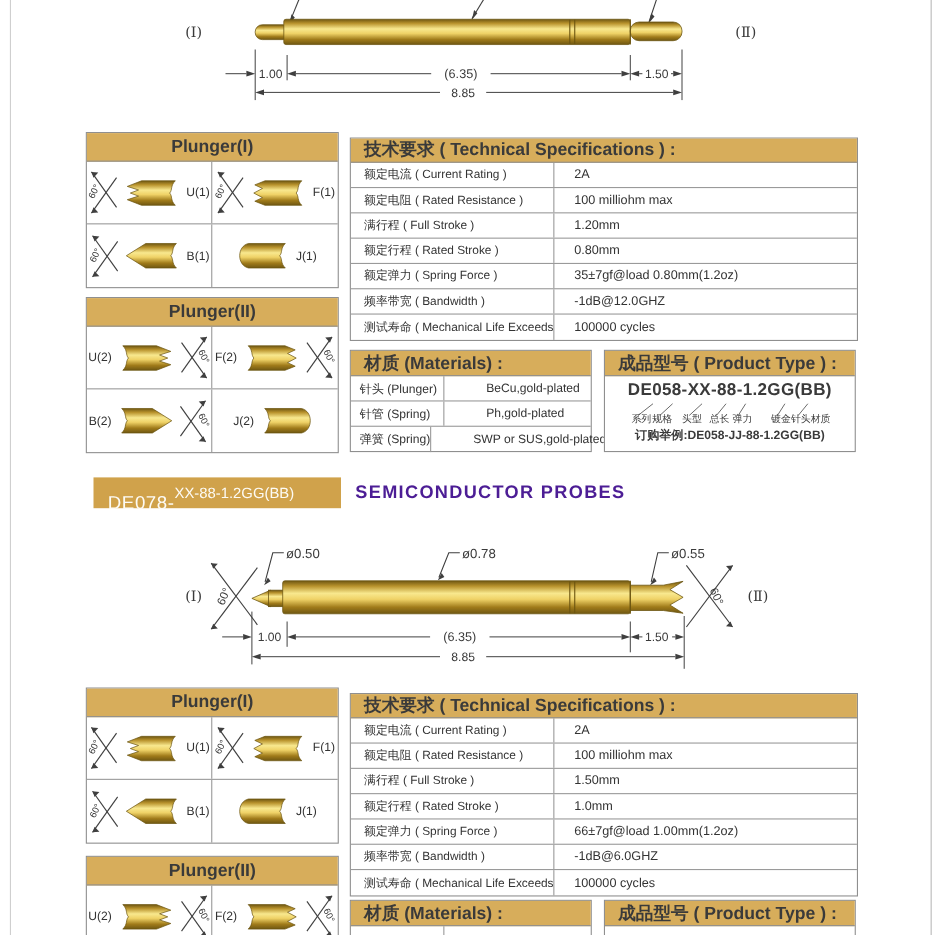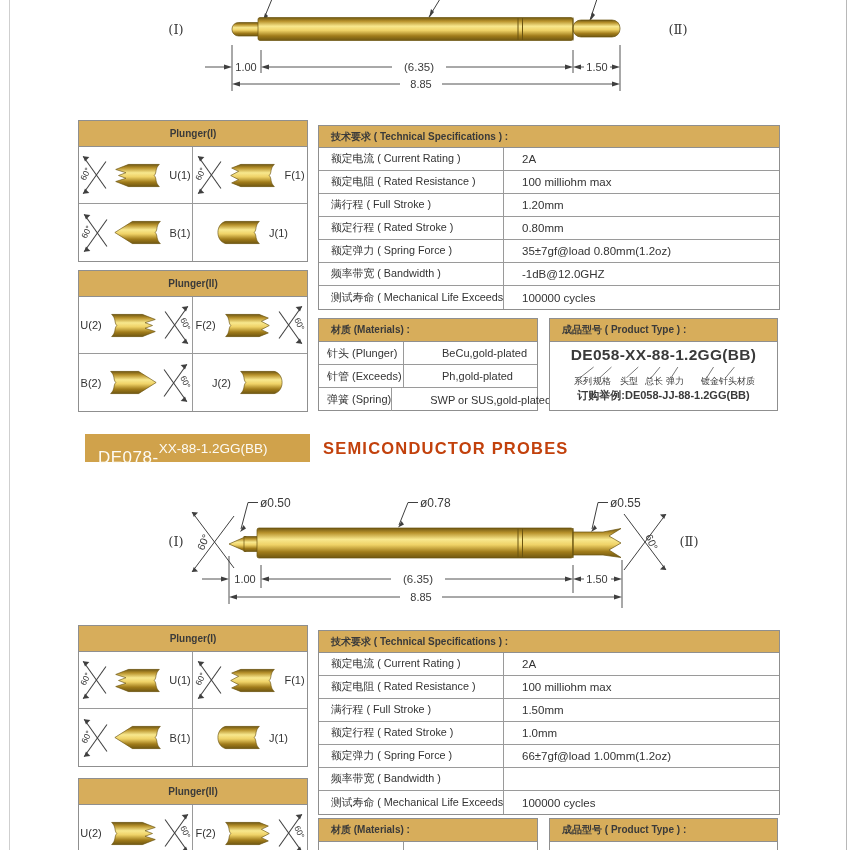--- a/index.html
+++ b/index.html
@@ -5,21 +5,21 @@
   html,body{margin:0;padding:0;background:#e8e8e8;}
   #page{position:relative;width:850px;height:850px;background:#ffffff;overflow:hidden;
         font-family:"Liberation Sans","DejaVu Sans",sans-serif;color:#333;}
   .abs{position:absolute;}
   .edge{position:absolute;top:0;bottom:0;width:1px;background:#cfcfcf;}
   svg text{font-family:"Liberation Sans","DejaVu Sans",sans-serif;fill:#3a3a3a;}
   .rn{font-family:"DejaVu Serif","Liberation Serif",serif;}
   
   .tbl{position:absolute;background:#fff;border:1px solid #8f8f8f;box-sizing:border-box;}
   .ghdr{background:#d7ad5b;border-bottom:1px solid #8f8f8f;color:#3a3a3a;font-weight:bold;
-        display:flex;align-items:center;box-sizing:border-box;font-size:10px;}
+        display:flex;align-items:center;box-sizing:border-box;font-size:16px;}
   .ghdr.left{padding:0 12px;justify-content:flex-start;}
   .ghdr.center{justify-content:center;}
   .h26{height:26px;} .h22{height:22px;text-align:center;} .h23{height:23px;}
   .srow{display:flex;height:23px;border-bottom:1px solid #9a9a9a;box-sizing:border-box;}
   .srow.last{border-bottom:none;}
   .slabel{width:185px;border-right:1px solid #9a9a9a;display:flex;align-items:center;
           padding-left:12px;font-size:10.8px;box-sizing:border-box;white-space:nowrap;overflow:hidden;}
   .sval{flex:1;display:flex;align-items:center;padding-left:18px;font-size:11.5px;white-space:nowrap;}
   .prow{display:flex;height:57px;border-bottom:1px solid #9a9a9a;box-sizing:border-box;}
   .prow.last{border-bottom:none;}
@@ -44,21 +44,21 @@
   .model{text-align:center;font-size:15.5px;font-weight:bold;letter-spacing:.3px;color:#3a3a3a;padding-top:4px;}
   .fan{position:absolute;left:0;top:24px;width:100%;height:12px;}
   .flabel{position:absolute;top:33px;font-size:9px;color:#3a3a3a;white-space:nowrap;}
   .example{position:absolute;top:46px;left:0;right:0;text-align:center;font-size:11px;
            font-weight:bold;color:#3a3a3a;}
   .secbox{position:absolute;left:85px;top:434px;width:225px;height:28px;background:#d0a24b;
           color:#fdfbf5;display:flex;align-items:center;padding-left:13px;box-sizing:border-box;}
   .secbox .big{font-size:17px;letter-spacing:.5px;margin-top:20px;}
   .secbox .small{font-size:13.5px;}
   .sectitle{position:absolute;left:323px;top:434px;height:28px;display:flex;align-items:center;
-            color:#c2410c;font-weight:bold;font-size:16.5px;letter-spacing:1.2px;}
+            color:#4c1d95;font-weight:bold;font-size:16.5px;letter-spacing:1.2px;}
 </style>
 </head>
 <body>
 
 <div id="page">
   <div class="edge" style="left:9px;"></div>
   <div class="edge" style="left:846px;background:#b8b8b8;"></div>
 
   <svg width="0" height="0" style="position:absolute" aria-hidden="true">
     <defs>
@@ -278,21 +278,21 @@
 
   <div class="tbl" style="left:318px;top:318px;width:220px;height:93px;">
     <div class="ghdr left h23">
       <span>材质 (Materials) :</span>
     </div>
     <div class="mrow">
         <div class="mlabel">针头 (Plunger)</div>
         <div class="mval">BeCu,gold-plated</div>
       </div>
     <div class="mrow">
-        <div class="mlabel">针管 (Exceeds)</div>
+        <div class="mlabel">针管 (Spring)</div>
         <div class="mval">Ph,gold-plated</div>
       </div>
     <div class="mrow last">
         <div class="mlabel">弹簧 (Spring)</div>
         <div class="mval">SWP or SUS,gold-plated</div>
       </div>
   </div>
 
   <div class="tbl" style="left:549px;top:318px;width:229px;height:93px;">
     <div class="ghdr left h23">
@@ -464,20 +464,21 @@
     <div class="srow">
         <div class="slabel">额定行程 ( Rated Stroke )</div>
         <div class="sval">1.0mm</div>
       </div>
     <div class="srow">
         <div class="slabel">额定弹力 ( Spring Force )</div>
         <div class="sval">66±7gf@load 1.00mm(1.2oz)</div>
       </div>
     <div class="srow">
         <div class="slabel">频率带宽 ( Bandwidth )</div>
+        <div class="sval">-1dB@6.0GHZ</div>
       </div>
     <div class="srow last">
         <div class="slabel">测试寿命 ( Mechanical Life Exceeds )</div>
         <div class="sval">100000 cycles</div>
       </div>
   </div>
 
   <div class="tbl" style="left:78px;top:778px;width:230px;height:142px;">
     <div class="ghdr center h26">
       <span>Plunger(II)</span>

